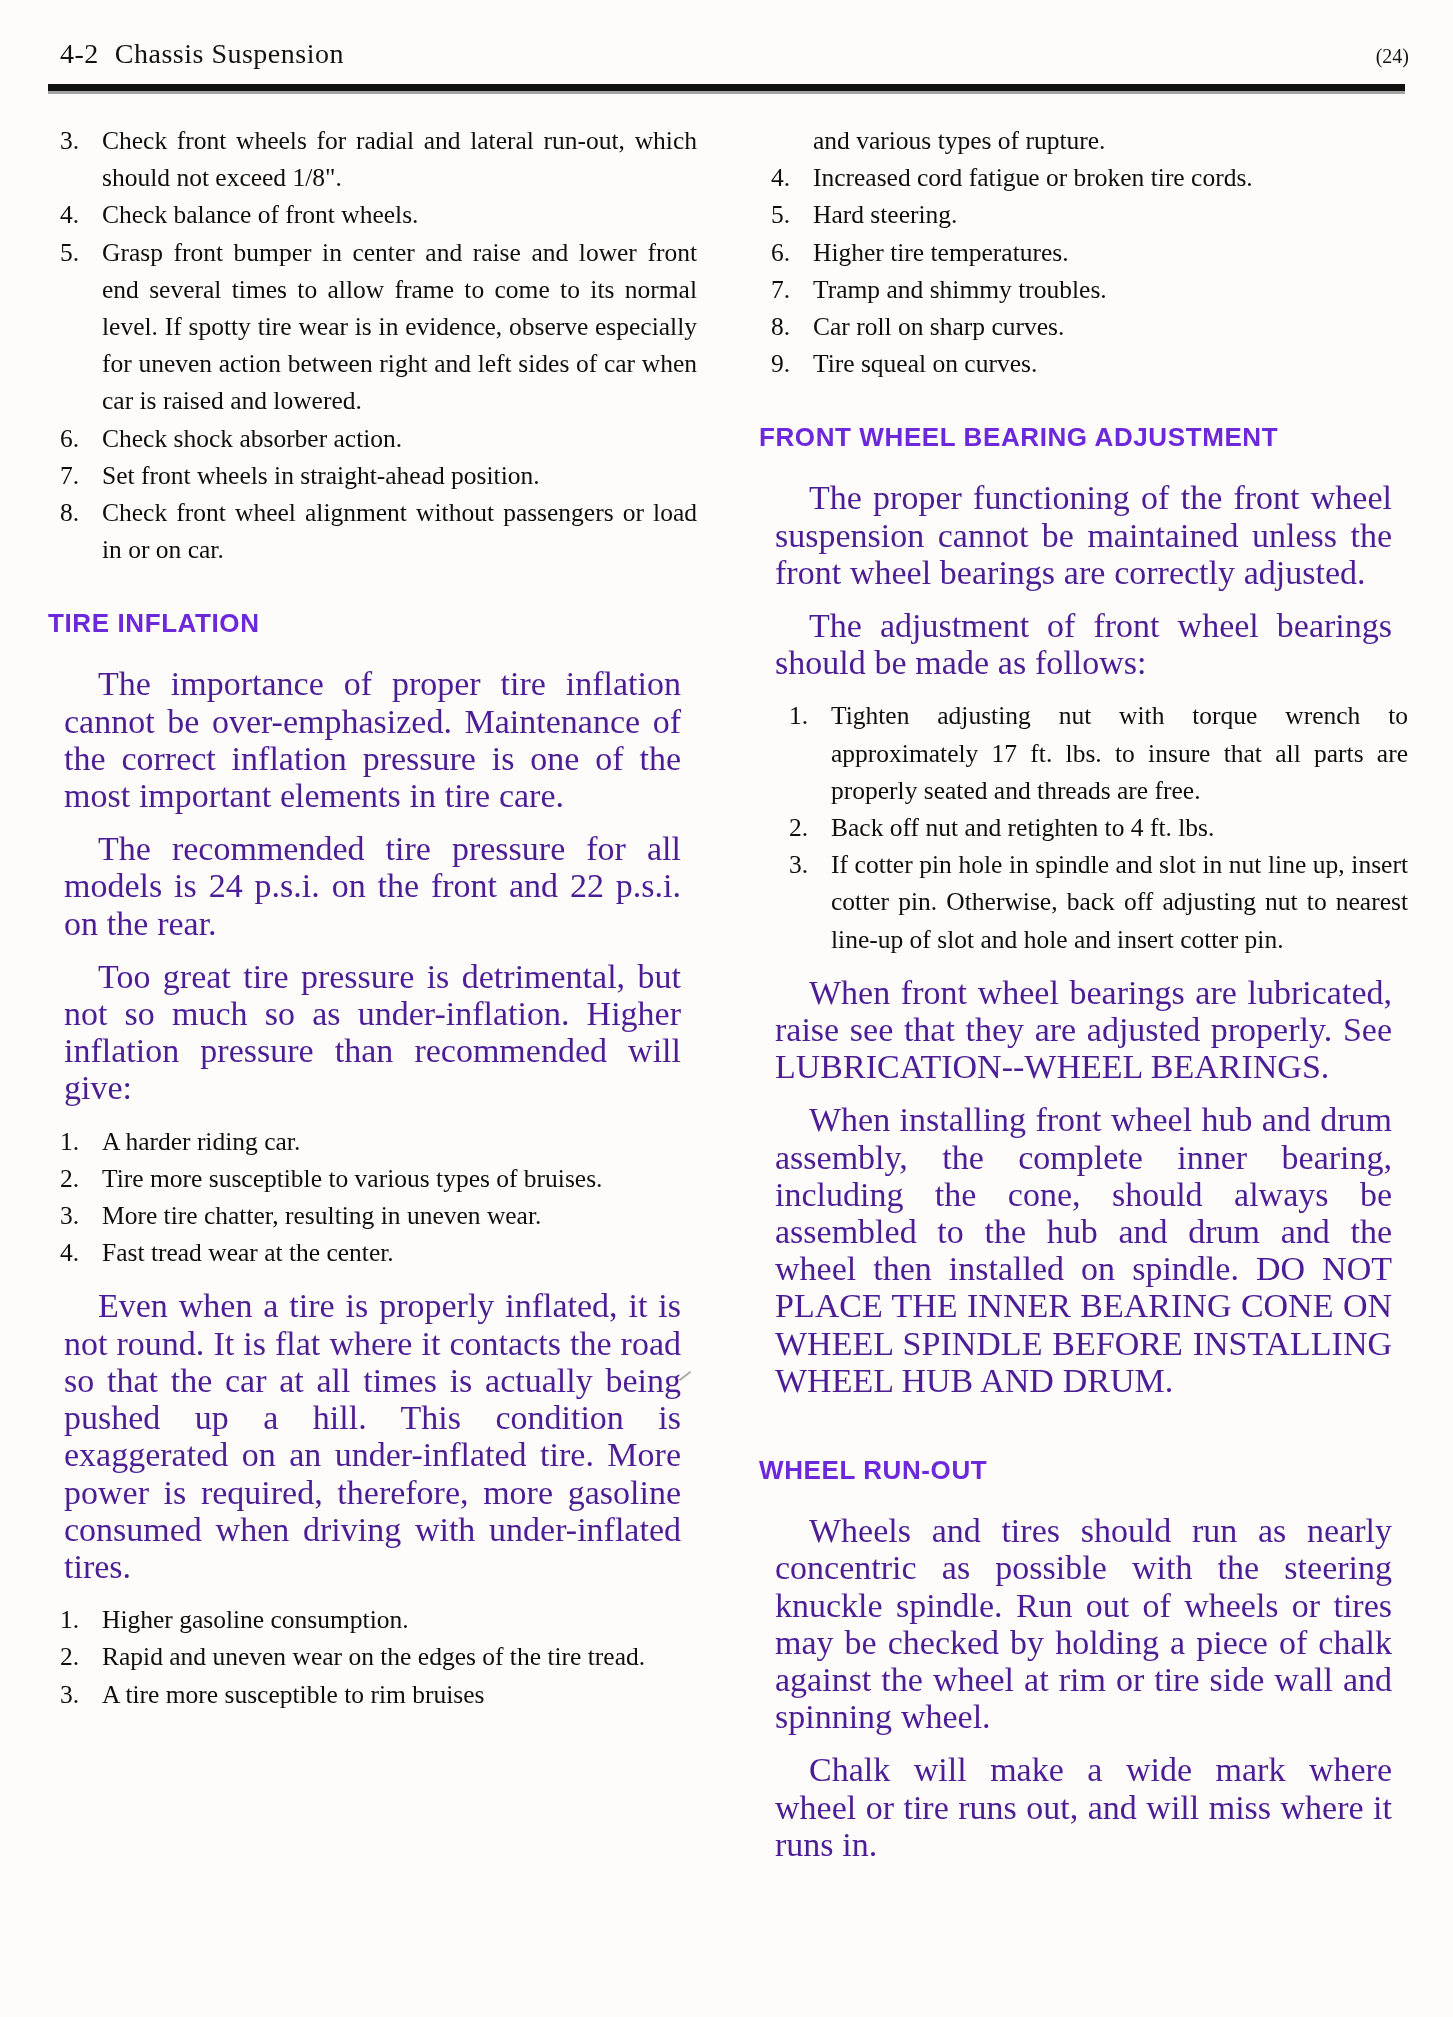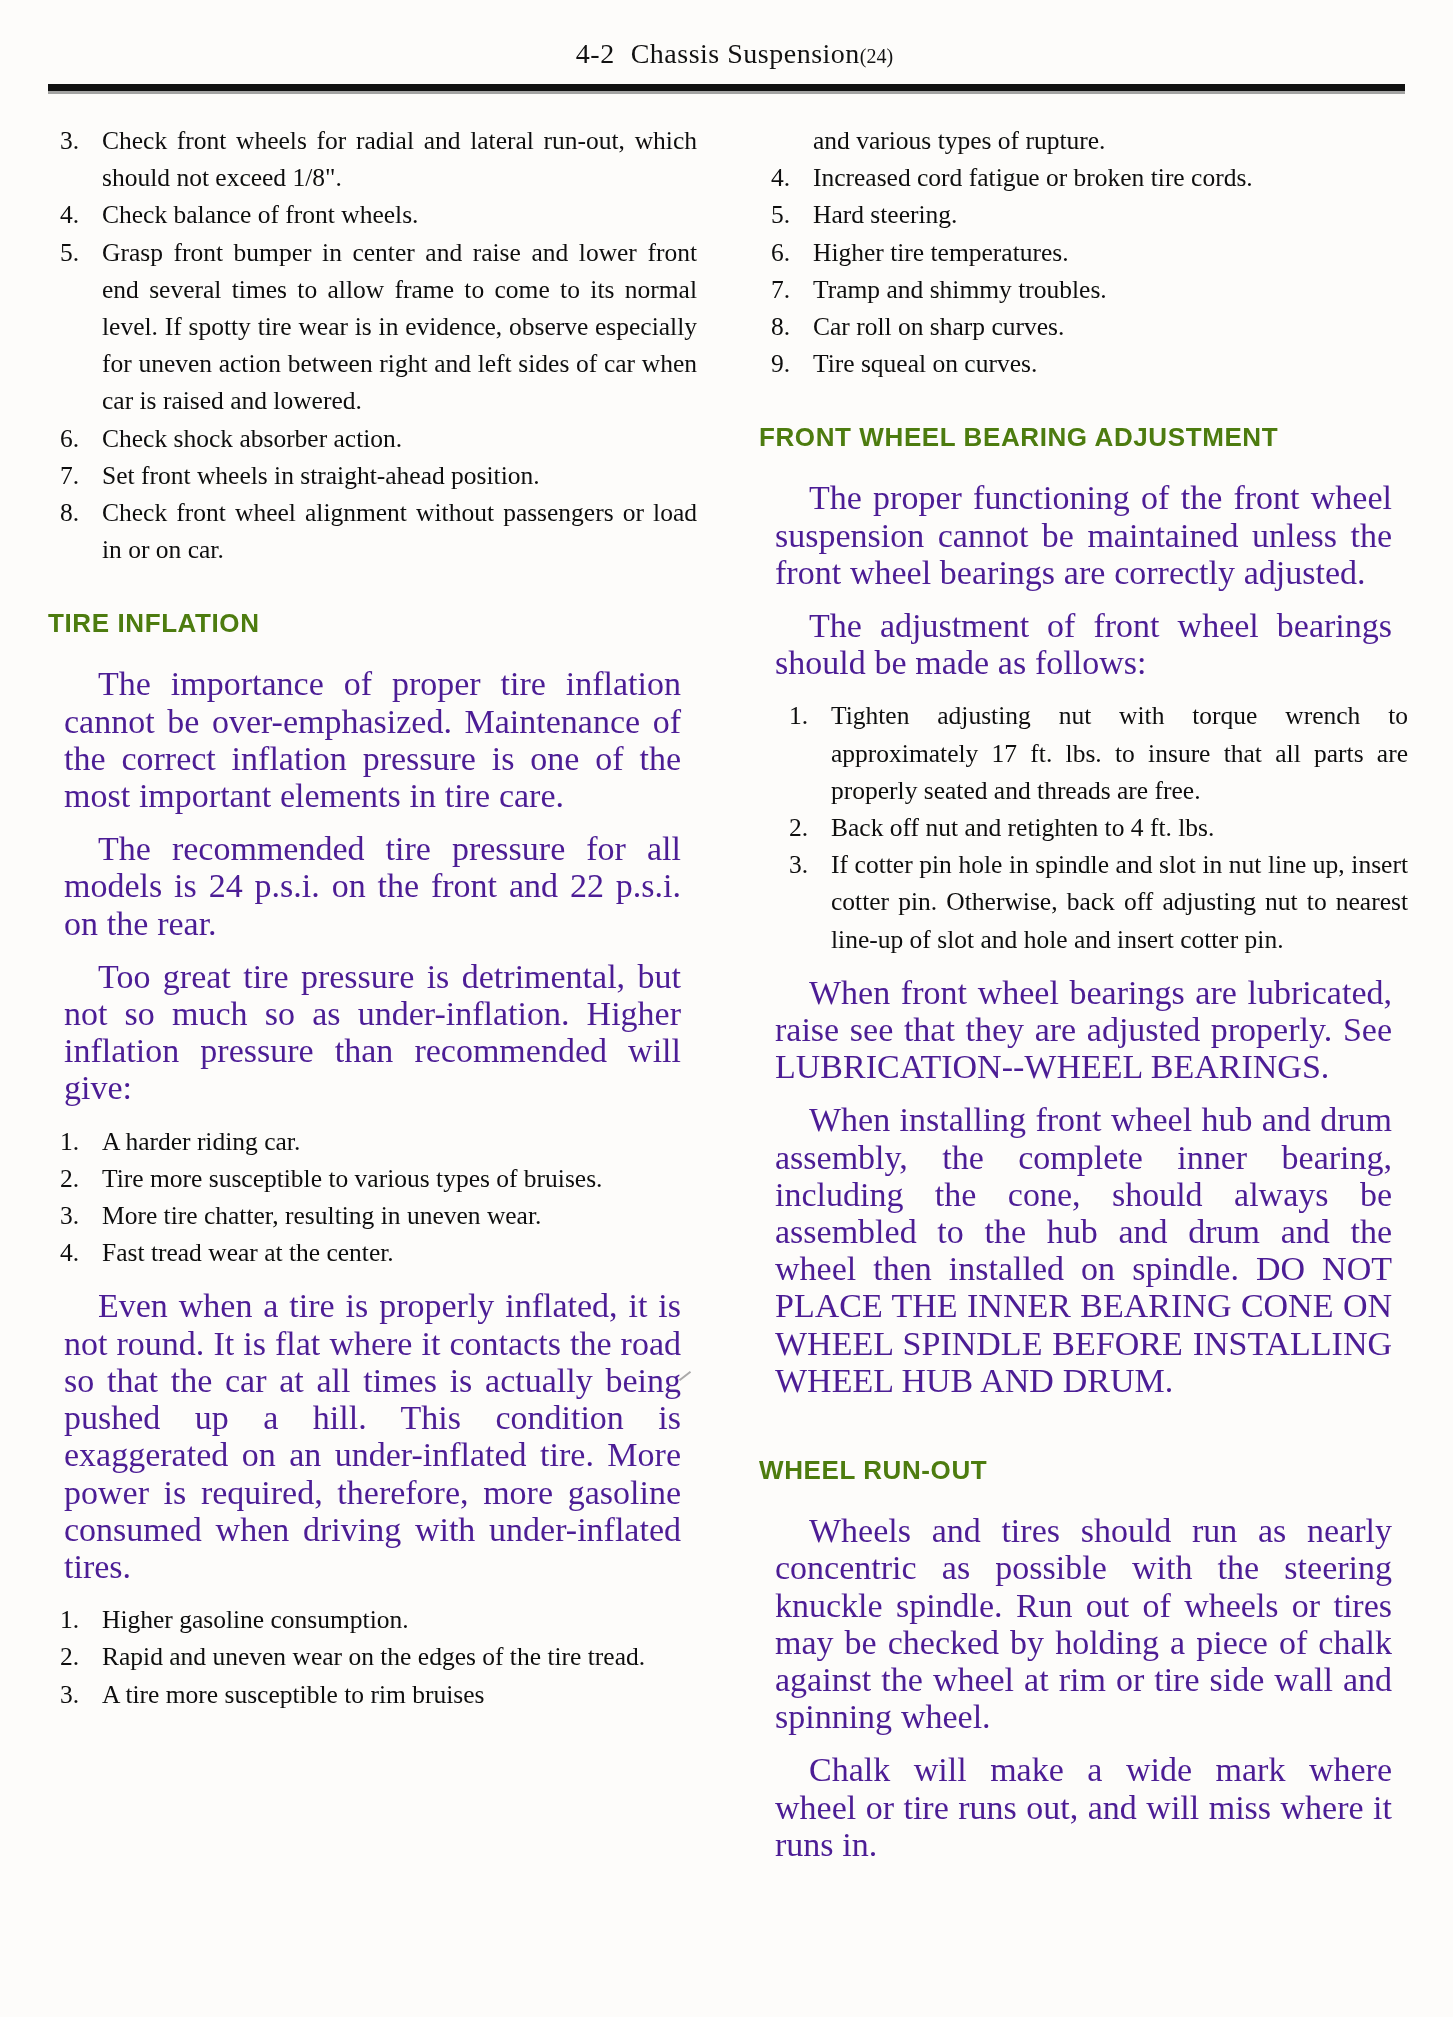--- a/index.html
+++ b/index.html
@@ -20,21 +20,21 @@
   }
   
   .running-head {
     position: absolute;
     top: 38px;
     left: 44px;
     right: 44px;
     height: 40px;
     display: flex;
     align-items: baseline;
-    justify-content: center;
+    justify-content: space-between;
     margin-left: 16px;
   }
   .folio-left {
     font-family: "Liberation Serif", serif;
     font-size: 28px;
     letter-spacing: 0.5px;
     color: #121212;
     white-space: nowrap;
   }
   .folio-left .num {
@@ -120,21 +120,21 @@
   p.body {
     text-align-last: left;
   }
 
   h2.section-head {
     margin: 0;
     font-family: "Liberation Sans", sans-serif;
     font-weight: bold;
     font-size: 26px;
     letter-spacing: 0.6px;
-    color: #4d7c0f;
+    color: #6d28d9;
     text-align: left;
   }
   .sp-before-head { height: 40px; }
   .sp-after-head  { height: 10px; }
 
   .stray-mark {
     position: absolute;
     left: 678px;
     top: 1375px;
     width: 14px;

